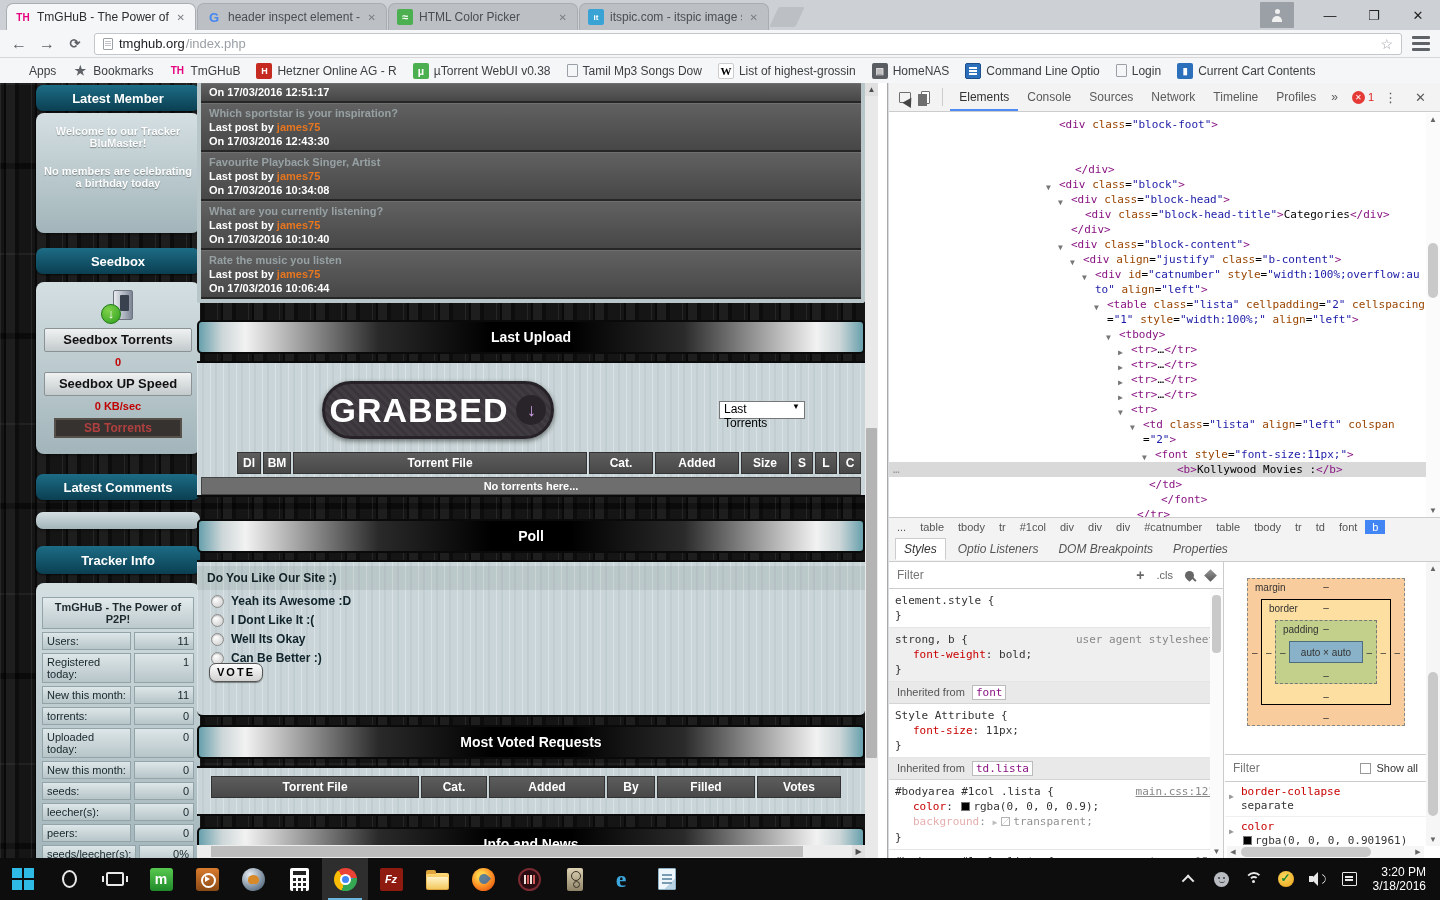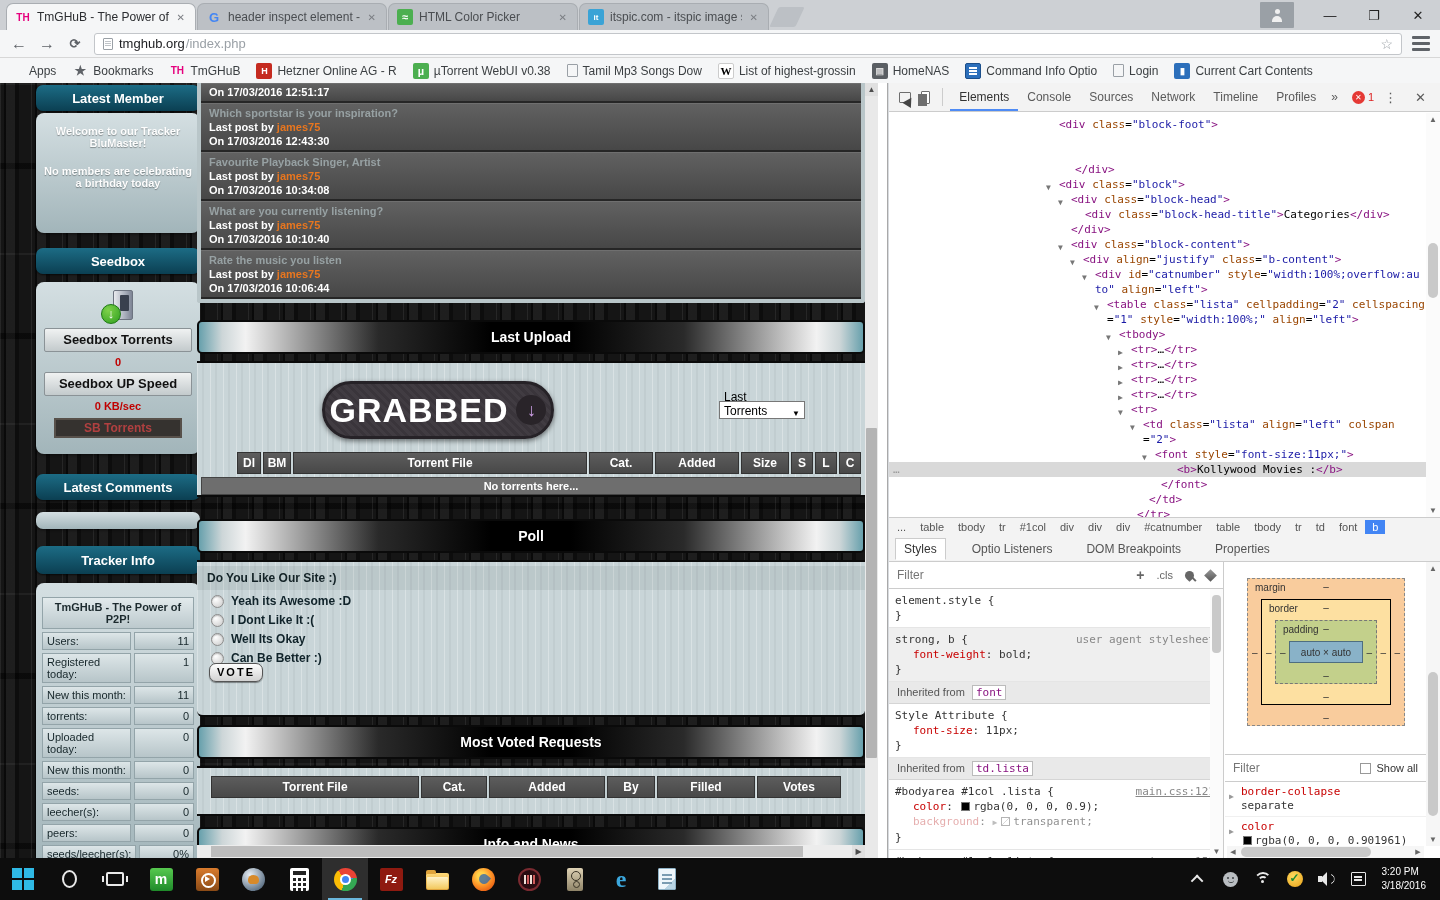--- a/index.html
+++ b/index.html
@@ -91,21 +91,21 @@
   .topic-user { color:#e8761f; }
   .topic-date { color:#fff; line-height:14px; }
 
   .gsec { height:34px; border:2px solid #0a0a0a; border-radius:5px; display:flex; align-items:center; justify-content:center; color:#fff; font-weight:bold; font-size:14px; text-shadow:0 1px 2px #000;
     background:linear-gradient(90deg,#67a0ac 0%,#cdd6d8 3.5%,#f2f2f2 7%,#2a2a2a 27%,#000 44%,#000 56%,#2a2a2a 73%,#f2f2f2 93%,#cdd6d8 96.5%,#67a0ac 100%); }
   .lpanel { background-color:#c9d5d8; background-image:repeating-linear-gradient(90deg, rgba(255,255,255,.3) 0 1px, transparent 1px 5px, rgba(0,0,0,.04) 5px 7px, transparent 7px 13px); border-top:2px solid #0a0a0a; border-bottom:2px solid #0a0a0a; position:relative; }
 
   #grabbed { position:absolute; left:125px; top:18px; width:232px; height:58px; border-radius:30px; background:repeating-linear-gradient(45deg,#413c42 0 3px,#3a353b 3px 6px); border:3px solid #262227; box-shadow:0 2px 5px rgba(0,0,0,.5); display:flex; align-items:center; justify-content:center; gap:8px; }
   #grabbed-text { color:#fff; font-weight:bold; font-size:34px; letter-spacing:1px; }
   #grabbed-arrow { width:30px; height:30px; border-radius:50%; background:#292429; color:#cfa0e8; font-size:18px; font-weight:bold; display:flex; align-items:center; justify-content:center; }
-  #last-dd { position:absolute; left:522px; top:38px; width:86px; height:18px; background:#fff; border:1px solid #777; font-size:12px; color:#000; display:flex; align-items:flex-end; padding:0 4px; gap:4px; }
+  #last-dd { position:absolute; left:522px; top:38px; width:86px; height:18px; background:#fff; border:1px solid #777; font-size:12px; color:#000; display:flex; align-items:flex-start; padding:0 4px; gap:4px; }
   #last-dd .dd-arrow { margin-left:auto; font-size:8px; }
   .ttable { position:absolute; left:4px; right:4px; display:flex; gap:2px; }
   .tcell { background:linear-gradient(180deg,#5d5d5d,#484848); border:1px solid #333; color:#fff; font-weight:bold; font-size:12px; text-align:center; padding:3px 2px; }
   .empty-row { position:absolute; left:4px; right:4px; background:#6e6e6e; border:1px solid #444; color:#fff; font-weight:bold; font-size:11px; text-align:center; padding:2px; }
 
   #poll-panel { border-radius:0 0 6px 6px; }
   #poll-q { position:absolute; left:0; right:0; top:4px; height:24px; background:rgba(10,30,35,.07); color:#132226; font-weight:bold; font-size:12px; display:flex; align-items:center; padding:0 10px; }
   .poll-opt { position:absolute; left:14px; display:flex; align-items:center; gap:7px; font-weight:bold; font-size:12px; color:#10232a; }
   .radio { width:13px; height:13px; border-radius:50%; background:radial-gradient(circle at 35% 30%,#ffffff,#c9c9c9); border:1px solid #8d8d8d; box-shadow:inset 0 1px 1px rgba(0,0,0,.2); }
   #vote-btn { position:absolute; left:12px; top:101px; width:54px; height:19px; background:linear-gradient(180deg,#fefefe,#d2d2d2); border:1px solid #555; border-radius:7px; font-weight:bold; font-size:11px; letter-spacing:2px; color:#000; text-align:center; line-height:17px; box-shadow:0 1px 1px rgba(0,0,0,.4); }
@@ -146,21 +146,21 @@
   .tok-v { color:#1a1aa6; }
   .tok-t { color:#000; }
   .dom-gap { height:30px; }
   #dom-vscroll { position:absolute; right:0; top:30px; width:14px; height:404px; background:#fbfbfb; }
   #dom-vthumb { position:absolute; left:2px; top:130px; width:10px; height:55px; background:#c9c9c9; border-radius:5px; }
   .mini-arrow { position:absolute; left:0; width:14px; text-align:center; color:#666; font-size:8px; }
 
   #dt-crumbs { position:absolute; left:0; top:434px; right:0; height:19px; background:#f3f3f3; border-top:1px solid #ccc; display:flex; align-items:center; gap:14px; padding:0 8px; font-size:11px; color:#555; overflow:hidden; }
   .crumb.active { background:#4285f4; color:#fff; padding:1px 7px; margin:0 -6px; }
 
-  #dt-paneltabs { position:absolute; left:0; top:453px; right:0; height:26px; background:#f3f3f3; border-bottom:1px solid #ccc; display:flex; align-items:center; padding:0 6px; gap:18px; font-size:12px; color:#555; }
+  #dt-paneltabs { position:absolute; left:0; top:453px; right:0; height:26px; background:#f3f3f3; border-bottom:1px solid #ccc; display:flex; align-items:center; padding:0 6px; gap:4px; font-size:12px; color:#555;font-style:italic; }
   .ptab { padding:3px 8px; }
   .ptab.active { background:#fff; border:1px solid #ccc; border-bottom:1px solid #fff; color:#333; margin-bottom:-1px; }
 
   #dt-styles { position:absolute; left:0; top:479px; width:335px; bottom:0; border-right:1px solid #ccc; overflow:hidden; }
   #style-filter-row { height:27px; border-bottom:1px solid #ccc; display:flex; align-items:center; padding:0 8px; gap:10px; }
   #style-filter-row input { border:none; outline:none; font-size:12px; color:#333; width:150px; background:transparent; }
   .sf-icons { margin-left:auto; display:flex; align-items:center; gap:12px; color:#666; }
   .plus-ic { font-size:14px; font-weight:bold; }
   .cls-ic { font-size:11px; }
   .pin-ic { width:9px; height:9px; background:#666; border-radius:50% 50% 50% 0; transform:rotate(-45deg); position:relative; }
@@ -258,21 +258,21 @@
   .ic-wifi i:nth-child(1){ left:0; top:0; width:18px; height:18px; clip-path:polygon(50% 50%,0 0,100% 0); }
   .ic-wifi i:nth-child(2){ left:4px; top:4px; width:10px; height:10px; clip-path:polygon(50% 50%,0 0,100% 0); }
   .ic-wifi i:nth-child(3){ left:7.5px; top:8px; width:3px; height:3px; background:#e8e8e8; border:none; }
   .ic-norton { width:16px; height:16px; border-radius:50%; background:radial-gradient(circle at 40% 35%,#ffd95e,#e8a21a); color:#1d8a32; font-weight:bold; font-size:12px; text-align:center; line-height:15px; }
   .ic-volume { position:relative; width:18px; height:16px; }
   .ic-volume::before { content:""; position:absolute; left:0; top:5px; width:4px; height:6px; background:#e8e8e8; }
   .ic-volume::after { content:""; position:absolute; left:2px; top:1px; border-right:7px solid #e8e8e8; border-top:7px solid transparent; border-bottom:7px solid transparent; }
   .ic-volume i { position:absolute; right:1px; top:3px; width:10px; height:10px; border:1.5px solid #e8e8e8; border-radius:50%; clip-path:polygon(65% 0,100% 0,100% 100%,65% 100%); }
   .ic-action-center { width:15px; height:14px; border:1.5px solid #e8e8e8; border-radius:1px; position:relative; }
   .ic-action-center::before { content:""; position:absolute; left:2px; top:3px; width:8px; height:1.5px; background:#e8e8e8; box-shadow:0 3px 0 #e8e8e8; }
-  #clock { text-align:left; color:#fff; font-size:10px; line-height:14px; padding-right:4px; }
+  #clock { text-align:right; color:#fff; font-size:12px; line-height:14px; padding-right:4px; }
 </style>
 </head>
 <body>
 
 <div id="screen">
 
   <div id="tabstrip">
     <div style="width:6px"></div>
     <div id="tabs-holder" style="display:flex;align-items:flex-end;">
         <div class="tab active">
@@ -364,21 +364,21 @@
         <span>List of highest-grossin</span>
       </div>
       <div class="bm">
         <span class="bm-ic bmi-nas">▤</span>
         <span>HomeNAS</span>
       </div>
       <div class="bm">
         <span class="bm-ic bmi-cmd">
           <i></i>
         </span>
-        <span>Command Info Optio</span>
+        <span>Command Line Optio</span>
       </div>
       <div class="bm">
         <span class="bm-ic bmi-page"></span>
         <span>Login</span>
       </div>
       <div class="bm">
         <span class="bm-ic bmi-cart">▮</span>
         <span>Current Cart Contents</span>
       </div>
     </div>
@@ -604,22 +604,22 @@
         <div class="dom-line" style="padding-left: 218px;"><span class="dom-arrow" style="left: 205px;">▼</span><span class="tok-p">&lt;table </span><span class="tok-a">class</span><span class="tok-t">=</span><span class="tok-v">"lista"</span><span class="tok-t"> </span><span class="tok-a">cellpadding</span><span class="tok-t">=</span><span class="tok-v">"2"</span><span class="tok-t"> </span><span class="tok-a">cellspacing</span><span class="tok-t">=</span><span class="tok-v">"1"</span><span class="tok-t"> </span><span class="tok-a">style</span><span class="tok-t">=</span><span class="tok-v">"width:100%;"</span><span class="tok-t"> </span><span class="tok-a">align</span><span class="tok-t">=</span><span class="tok-v">"left"</span><span class="tok-p">&gt;</span></div>
         <div class="dom-line" style="padding-left: 230px;"><span class="dom-arrow" style="left: 217px;">▼</span><span class="tok-p">&lt;tbody&gt;</span></div>
         <div class="dom-line" style="padding-left: 242px;"><span class="dom-arrow" style="left: 229px;">▶</span><span class="tok-p">&lt;tr&gt;</span><span class="tok-t">…</span><span class="tok-p">&lt;/tr&gt;</span></div>
         <div class="dom-line" style="padding-left: 242px;"><span class="dom-arrow" style="left: 229px;">▶</span><span class="tok-p">&lt;tr&gt;</span><span class="tok-t">…</span><span class="tok-p">&lt;/tr&gt;</span></div>
         <div class="dom-line" style="padding-left: 242px;"><span class="dom-arrow" style="left: 229px;">▶</span><span class="tok-p">&lt;tr&gt;</span><span class="tok-t">…</span><span class="tok-p">&lt;/tr&gt;</span></div>
         <div class="dom-line" style="padding-left: 242px;"><span class="dom-arrow" style="left: 229px;">▶</span><span class="tok-p">&lt;tr&gt;</span><span class="tok-t">…</span><span class="tok-p">&lt;/tr&gt;</span></div>
         <div class="dom-line" style="padding-left: 242px;"><span class="dom-arrow" style="left: 229px;">▼</span><span class="tok-p">&lt;tr&gt;</span></div>
         <div class="dom-line" style="padding-left: 254px;"><span class="dom-arrow" style="left: 241px;">▼</span><span class="tok-p">&lt;td </span><span class="tok-a">class</span><span class="tok-t">=</span><span class="tok-v">"lista"</span><span class="tok-t"> </span><span class="tok-a">align</span><span class="tok-t">=</span><span class="tok-v">"left"</span><span class="tok-t"> </span><span class="tok-a">colspan</span><span class="tok-t">=</span><span class="tok-v">"2"</span><span class="tok-p">&gt;</span></div>
         <div class="dom-line" style="padding-left: 266px;"><span class="dom-arrow" style="left: 253px;">▼</span><span class="tok-p">&lt;font </span><span class="tok-a">style</span><span class="tok-t">=</span><span class="tok-v">"font-size:11px;"</span><span class="tok-p">&gt;</span></div>
         <div class="dom-line sel" style="padding-left: 288px;"><span class="dots">…</span><span class="tok-p">&lt;b&gt;</span><span class="tok-t">Kollywood Movies :</span><span class="tok-p">&lt;/b&gt;</span></div>
+        <div class="dom-line" style="padding-left: 260px;"><span class="tok-p">&lt;/td&gt;</span></div>
         <div class="dom-line" style="padding-left: 272px;"><span class="tok-p">&lt;/font&gt;</span></div>
-        <div class="dom-line" style="padding-left: 260px;"><span class="tok-p">&lt;/td&gt;</span></div>
         <div class="dom-line" style="padding-left: 248px;"><span class="tok-p">&lt;/tr&gt;</span></div>
       </div>
     <div id="dom-vscroll">
       <div class="mini-arrow" style="top:2px;">▲</div>
       <div id="dom-vthumb"></div>
       <div class="mini-arrow" style="bottom:2px;">▼</div>
     </div>
 
     <div id="dt-crumbs">
         <span class="crumb">...</span>

